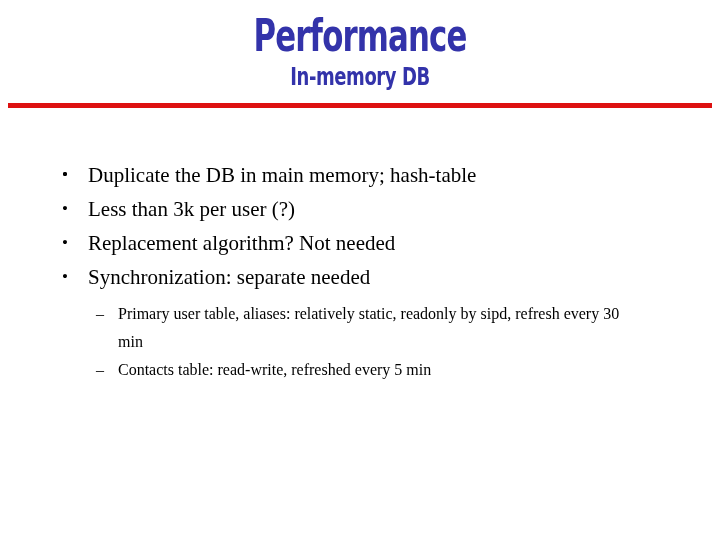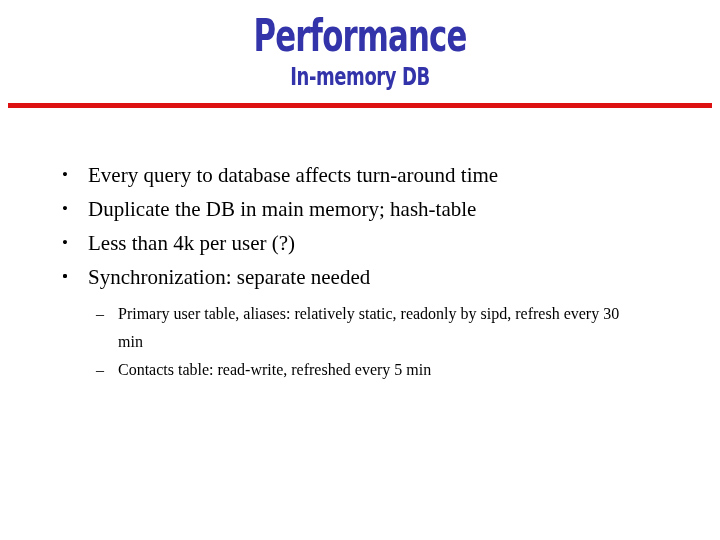--- a/index.html
+++ b/index.html
@@ -137,32 +137,32 @@
     <div class="slide-subtitle">In-memory DB</div>
   </div>
 
   <div class="divider"></div>
 
   <div class="body">
 
     <ul class="level1">
       <li class="bullet1">
         <span class="marker1">•</span>
-        <span>Every query to database affects turn-around time</span>
       </li>
       <li class="bullet1">
         <span class="marker1">•</span>
         <span>Duplicate the DB in main memory; hash-table</span>
       </li>
       <li class="bullet1">
         <span class="marker1">•</span>
-        <span>Less than 4k per user (?)</span>
+        <span>Less than 3k per user (?)</span>
       </li>
       <li class="bullet1">
         <span class="marker1">•</span>
+        <span>Replacement algorithm? Not needed</span>
       </li>
       <li class="bullet1">
         <span class="marker1">•</span>
         <span>Synchronization: separate needed</span>
       </li>
     </ul>
 
     <ul class="level2">
       <li class="bullet2">
         <span class="marker2">–</span>

